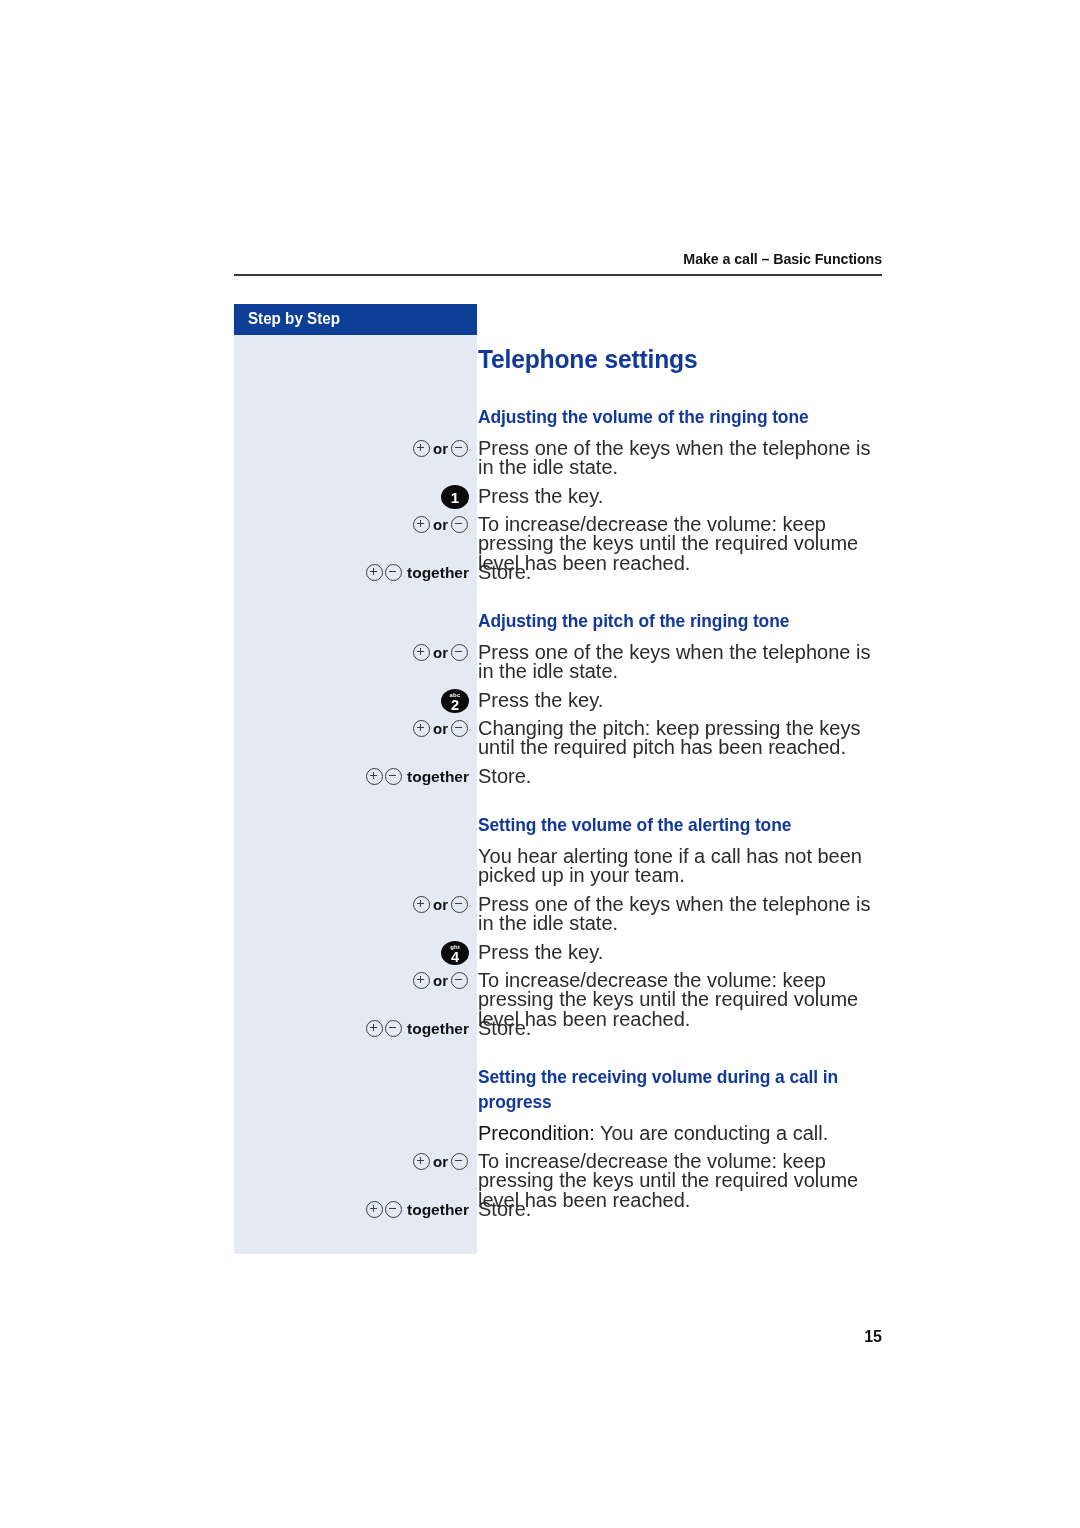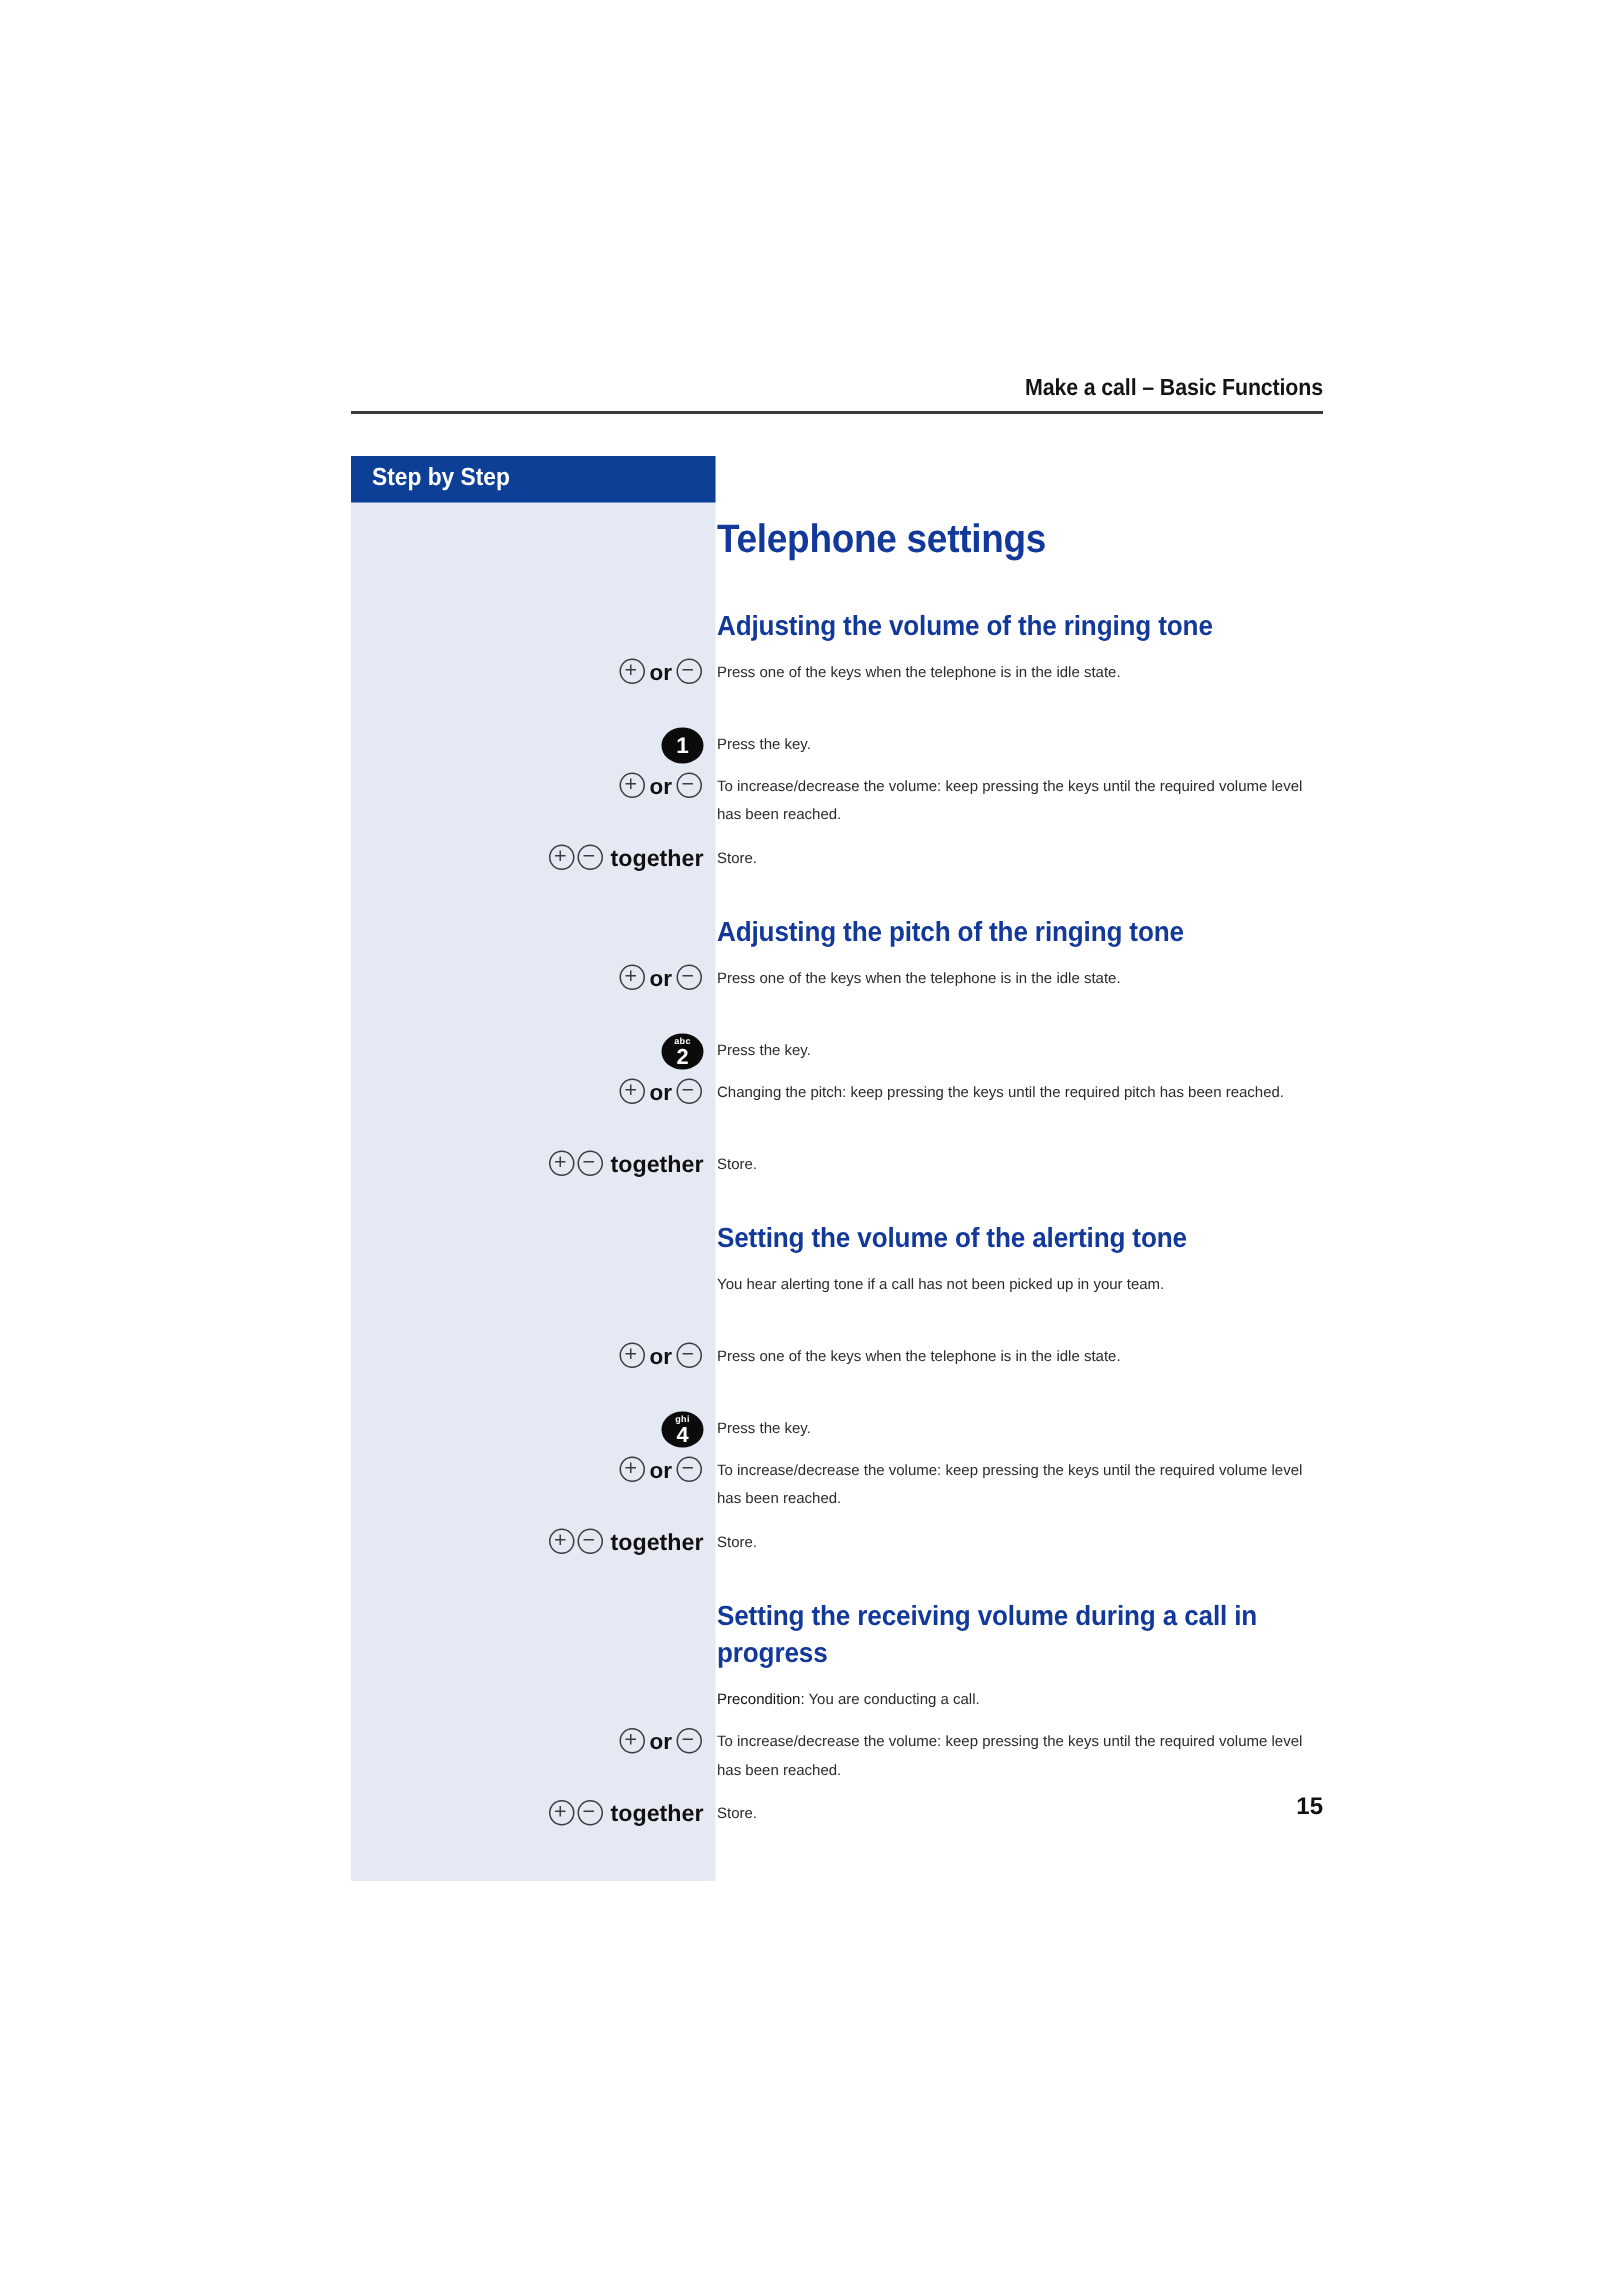--- a/index.html
+++ b/index.html
@@ -117,21 +117,21 @@
     font-weight: bold;
     color: #111111;
     white-space: nowrap;
     line-height: 19px;
   }
   .row-body {
     position: absolute;
     left: 478px;
     top: 0;
     width: 404px;
-    font-size: 10px;
+    font-size: 20px;
     line-height: 19.4px;
     color: #2b2b2b;
   }
   .row-body b {
     color: #111111;
     font-weight: normal;
   }
 
   
   .circ {
@@ -208,21 +208,21 @@
   }
   .numkey.no-letters .digit {
     bottom: 3.5px;
     font-size: 15px;
   }
 
   
   .folio {
     position: absolute;
     left: 234px;
-    top: 1196px;
+    top: 1328px;
     width: 648px;
     text-align: right;
     font-size: 16px;
     font-weight: bold;
     color: #111111;
   }
 </style>
 </head>
 <body>
 

